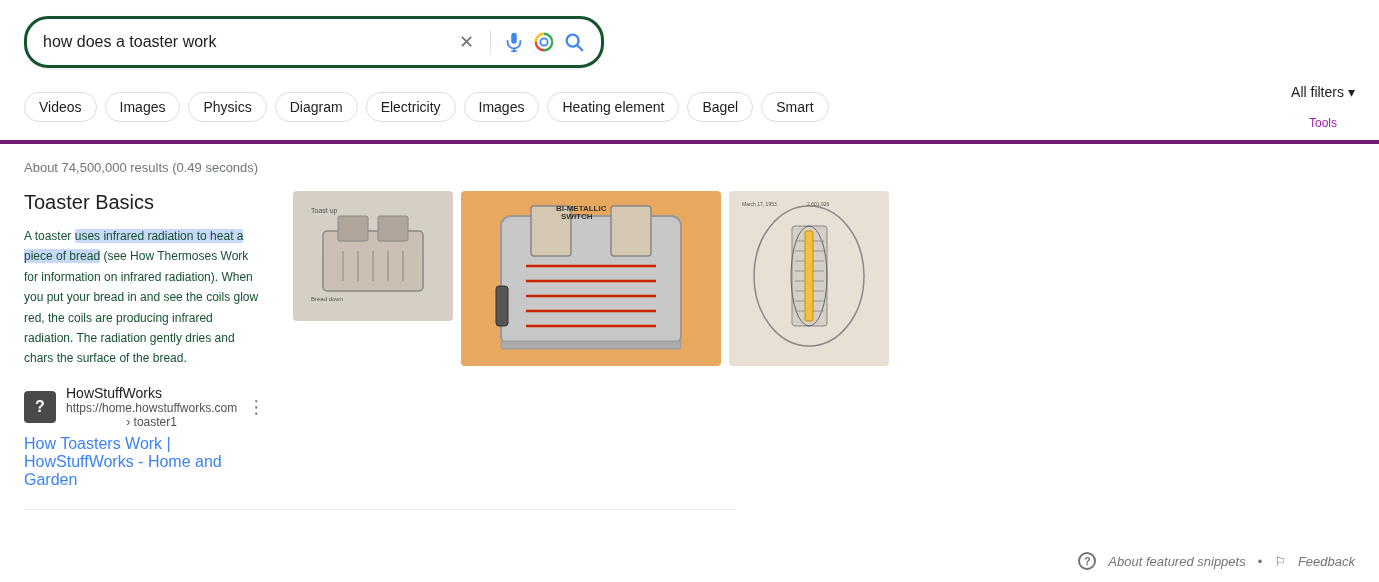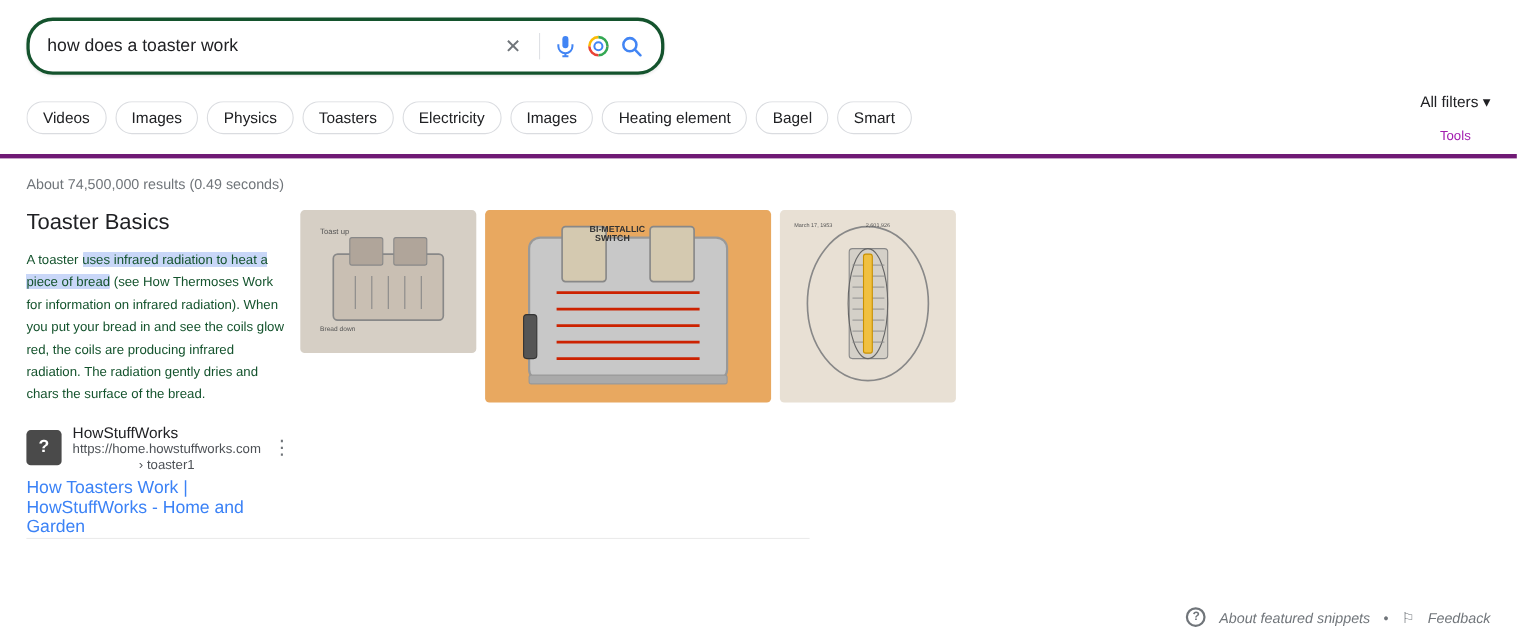--- a/index.html
+++ b/index.html
@@ -120,22 +120,23 @@
     }
     .results-count {
       color: #70757a;
       font-size: 13px;
       margin-bottom: 16px;
     }
 
     
     .snippet-container {
       display: flex;
-      gap: 8px;
+      gap: 28px;
       border-bottom: 1px solid #ebebeb;
+      padding-bottom: 20px;
     }
     .snippet-text-area {
       flex: 1;
       max-width: 620px;
     }
     .snippet-title {
       font-size: 20px;
       font-weight: 400;
       color: #202124;
       margin-bottom: 12px;
@@ -309,21 +310,21 @@
       </svg>
     </div>
   </div>
 </div>
 
 <div class="filter-chips-area">
   <div class="chips-container">
     <div class="chip">Videos</div>
     <div class="chip">Images</div>
     <div class="chip">Physics</div>
-    <div class="chip">Toasters</div>
+    <div class="chip">Diagram</div>
     <div class="chip">Electricity</div>
     <div class="chip">Images</div>
     <div class="chip">Heating element</div>
     <div class="chip">Bagel</div>
     <div class="chip">Smart</div>
   </div>
   <div class="filters-right">
     <div class="all-filters-btn">
       <span>All filters</span>
       <span>▾</span>

